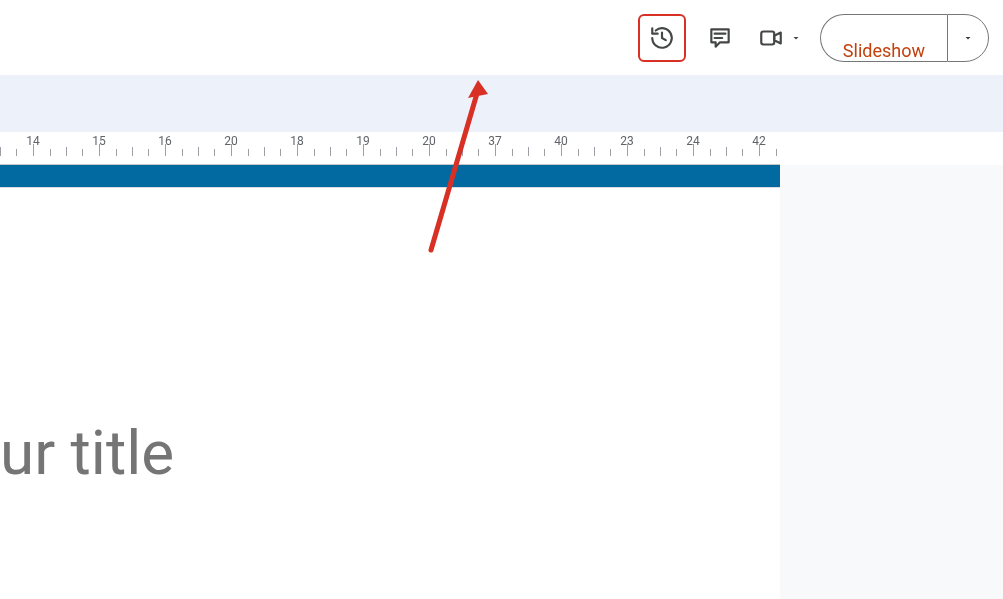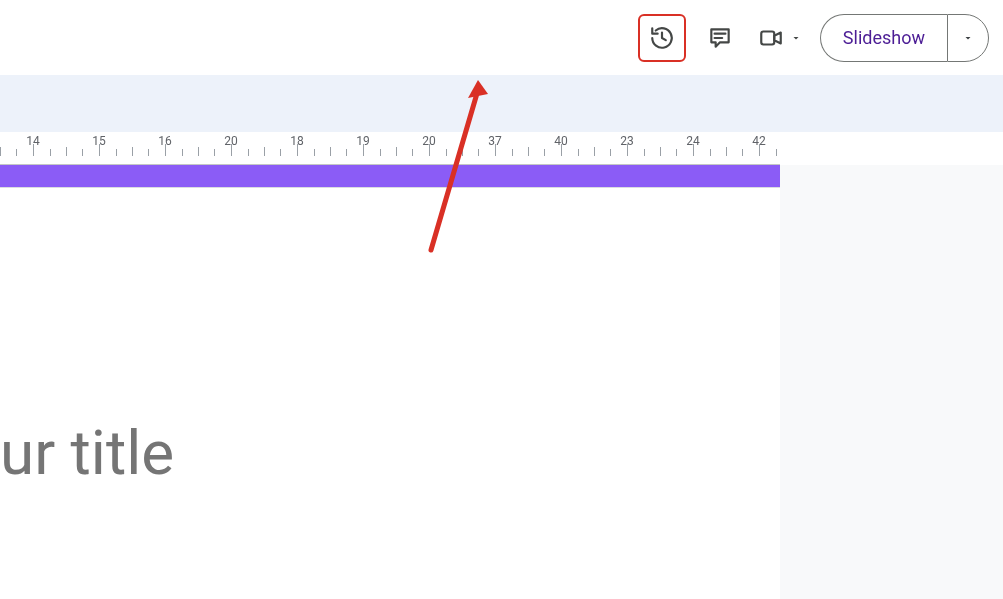--- a/index.html
+++ b/index.html
@@ -51,23 +51,23 @@
     .slideshow-group {
       display: flex;
       align-items: stretch;
       height: 48px;
     }
     .slideshow-main {
       border: 1px solid #747775;
       border-right: none;
       border-radius: 24px 0 0 24px;
       padding: 0 22px;
-      display: flex; align-items: center;
+      display: flex; align-items: flex-end;
       font-size: 18px;
-      color: #4c1d95;
+      color: #c2410c;
       cursor: pointer;
       background: #fff;
     }
     .slideshow-caret {
       border: 1px solid #747775;
       border-radius: 0 24px 24px 0;
       width: 42px;
       display: flex; align-items: center; justify-content: center;
       cursor: pointer;
       background: #fff;
@@ -126,21 +126,21 @@
     .unit .tick.minorL { height: 7px; left: 16px; }
     .unit .tick.minorR { height: 7px; left: 50px; }
     .unit .tick.edge { height: 9px; left: 0; }
 
     
     .slide-wrap {
       position: absolute;
       top: 165px; left: 0;
       width: 780px;
       bottom: 0;
-      background: #8b5cf6;
+      background: #0369a1;
     }
     .slide {
       position: absolute;
       top: 22px; left: 0;
       width: 780px;
       height: 412px;
       background: #fff;
       border-top: 1px solid #dadce0;
     }
     .title-placeholder {

